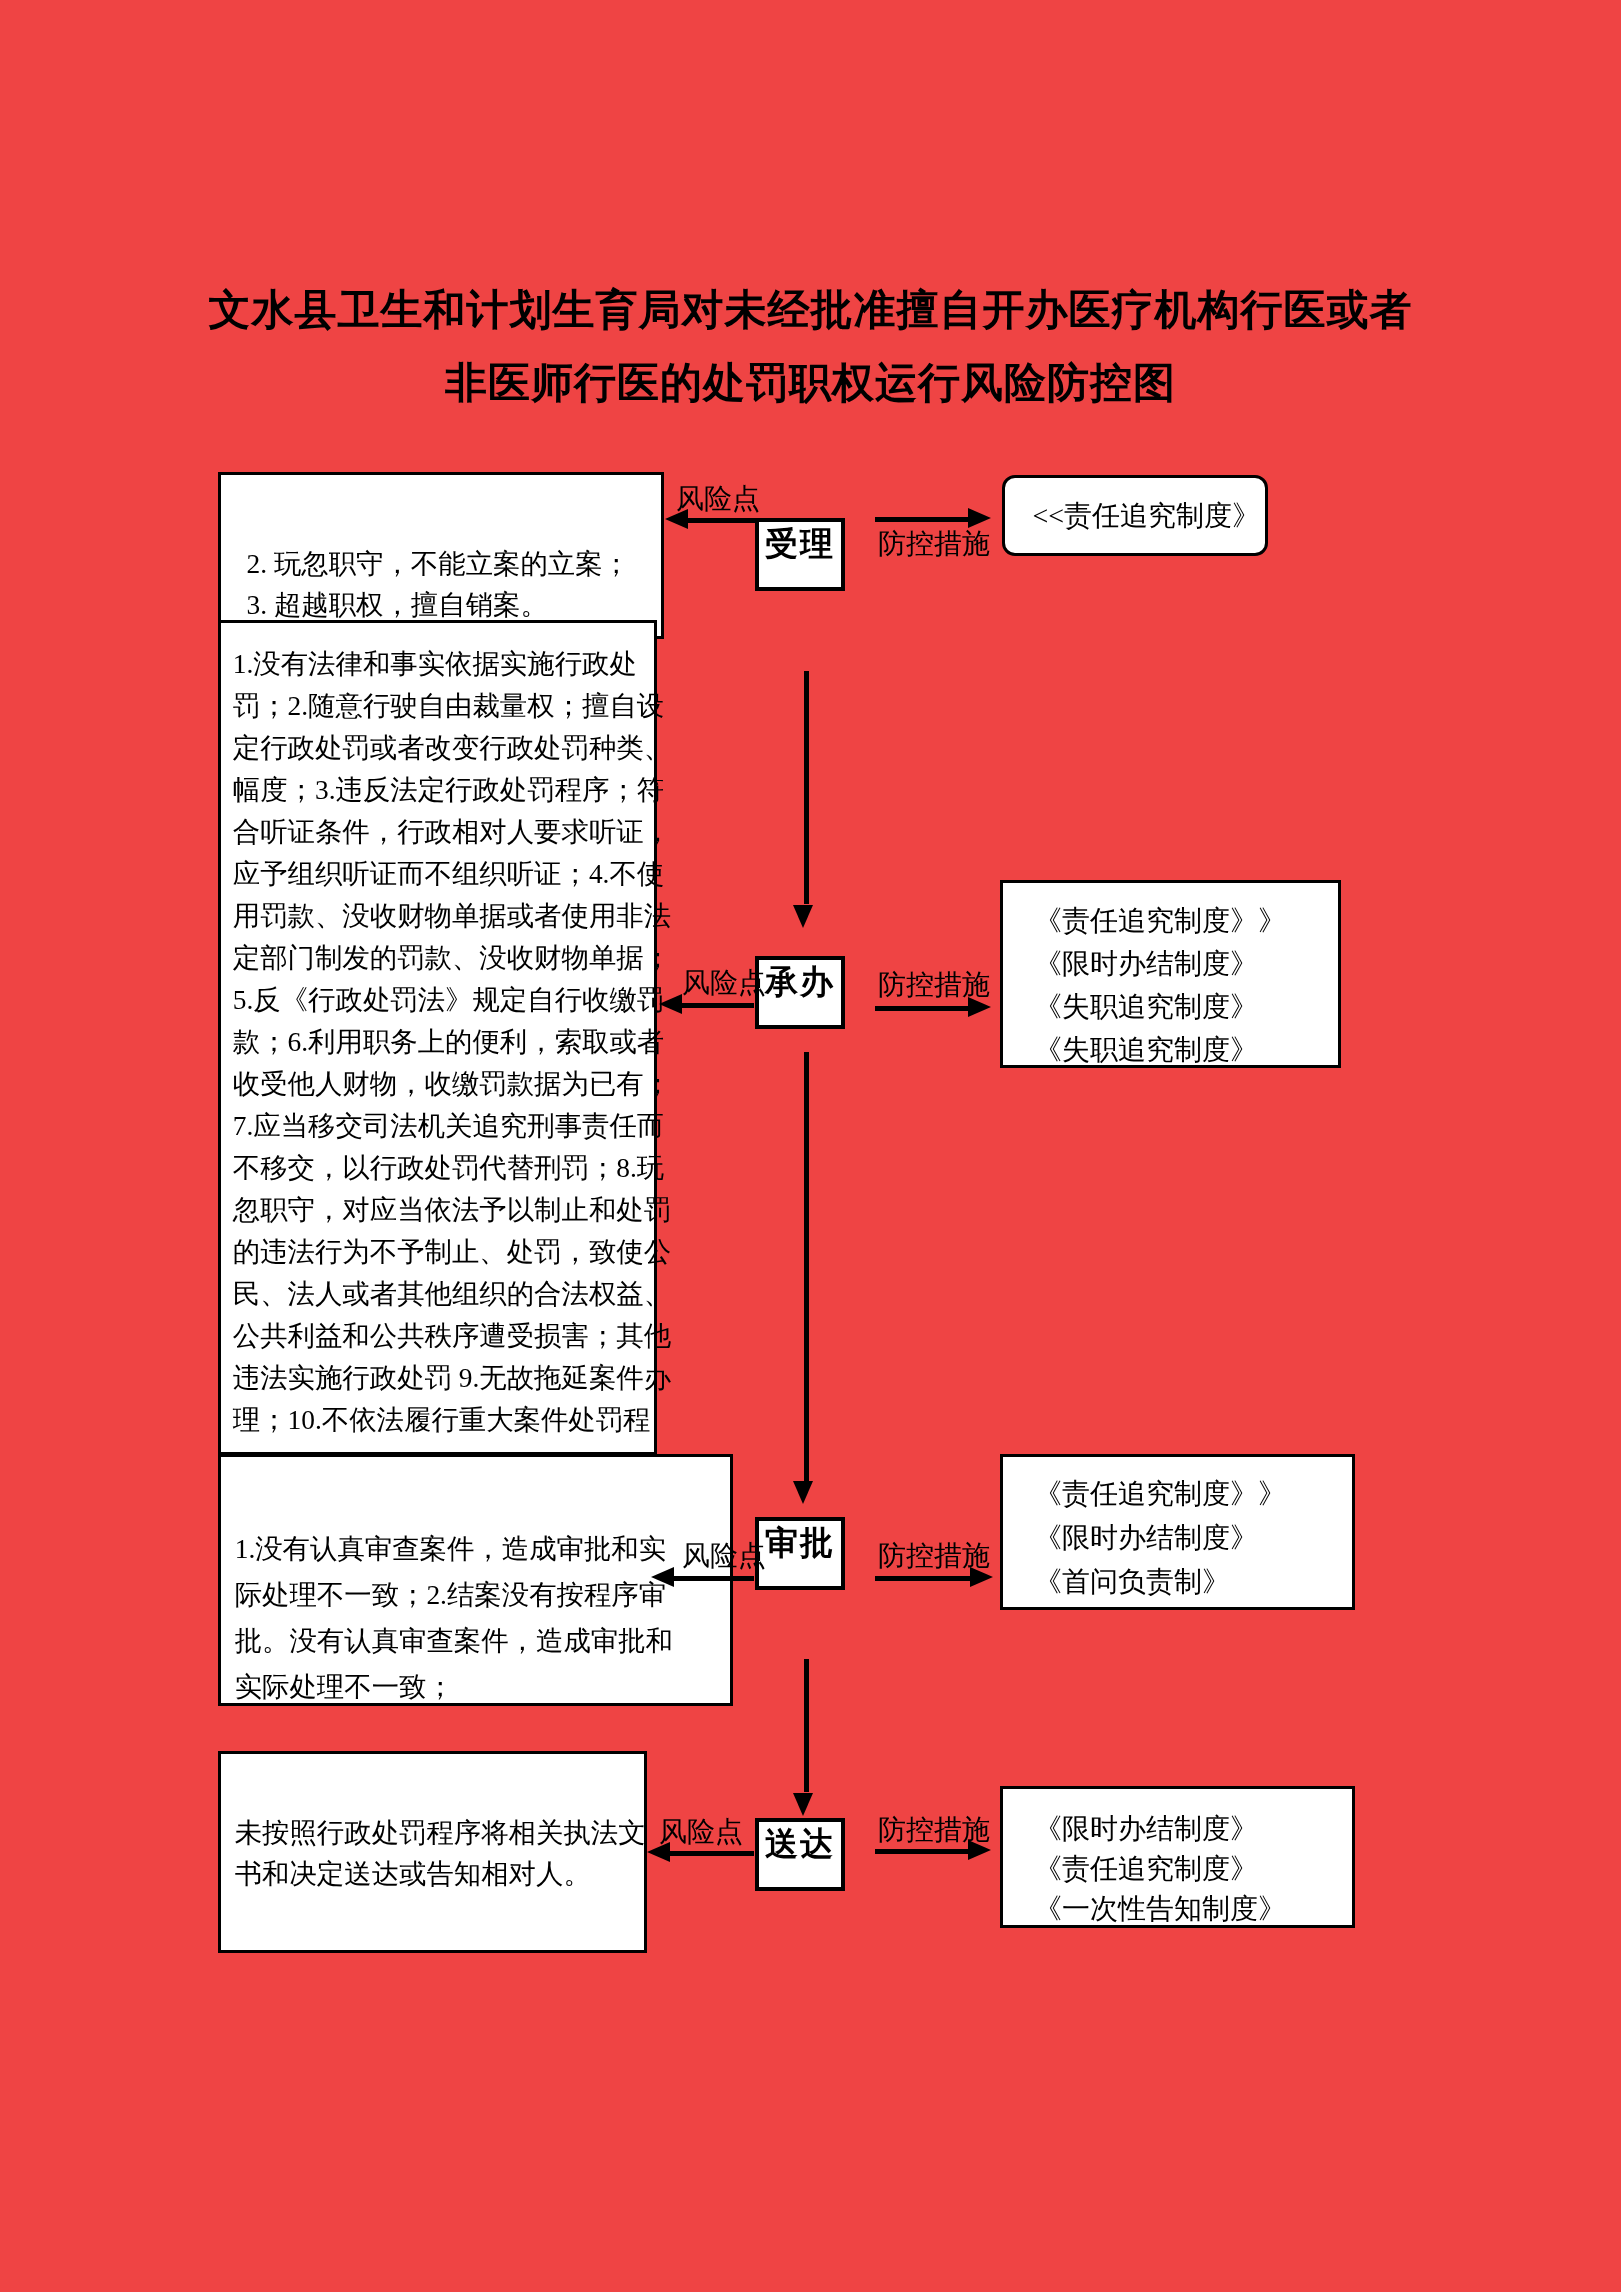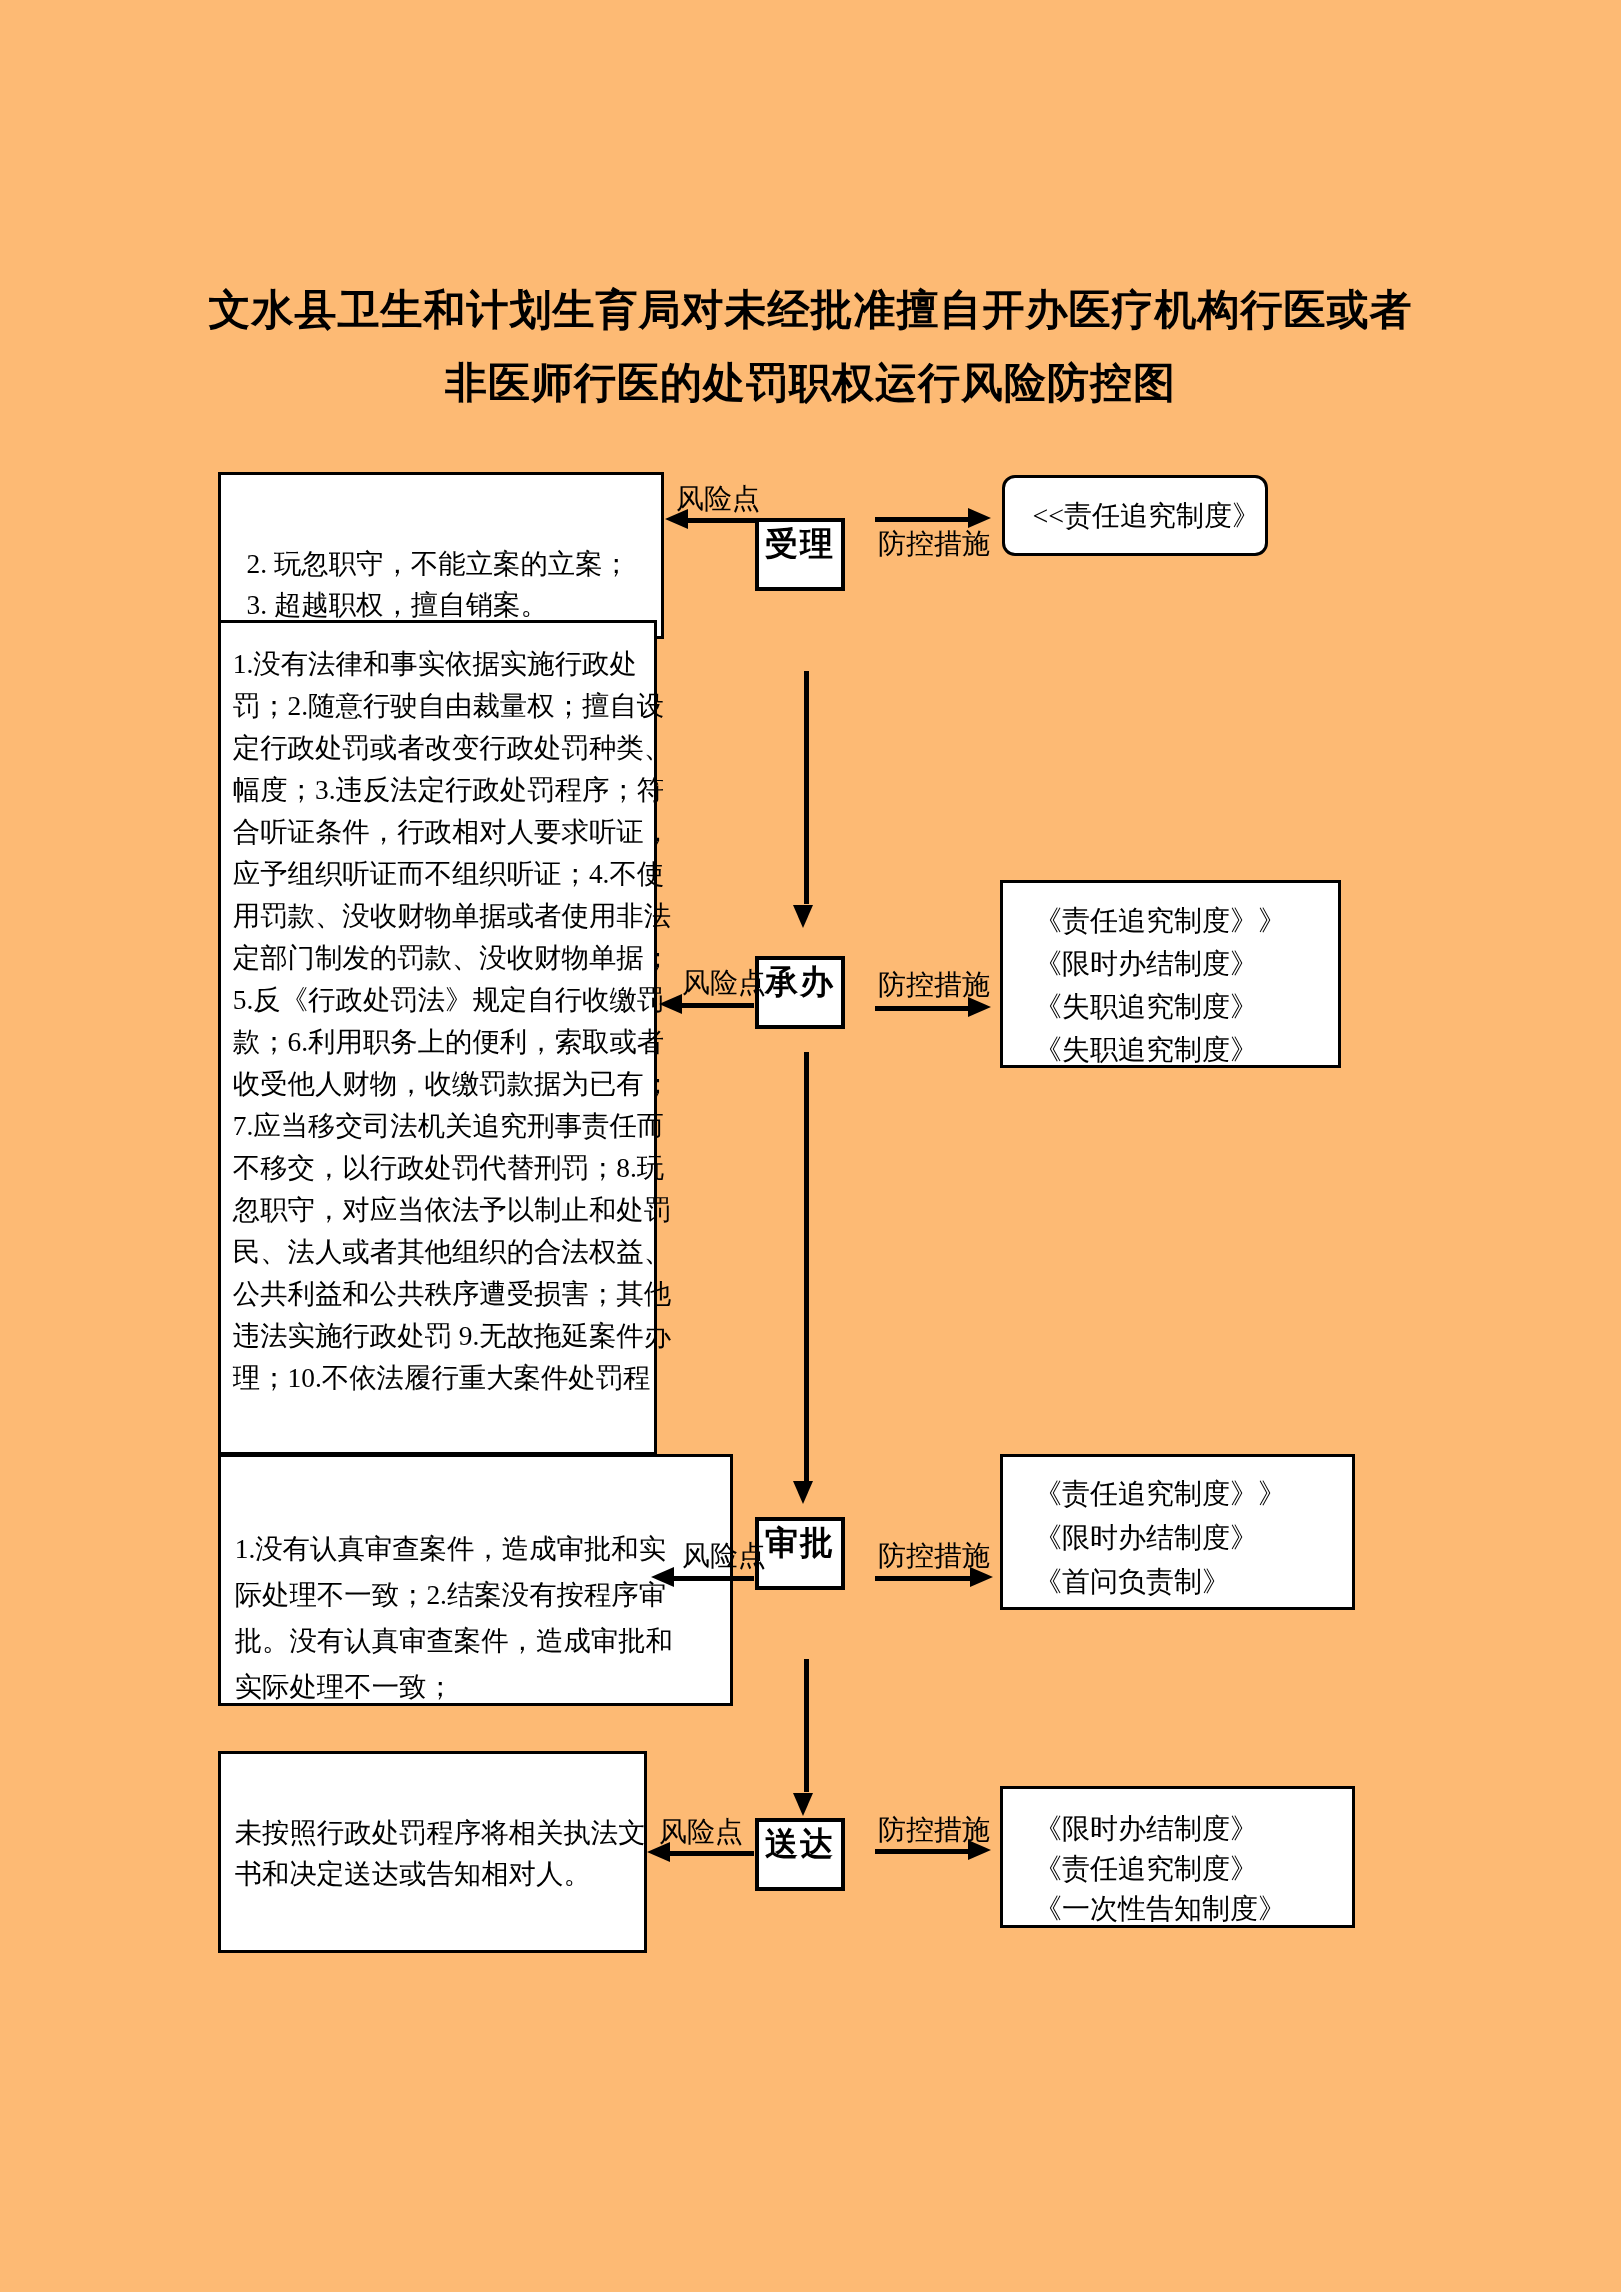--- a/index.html
+++ b/index.html
@@ -1,20 +1,20 @@
 <!DOCTYPE html>
 <html><head>
 <meta charset="utf-8">
 <style>
   html,body{margin:0;padding:0;background:#888;}
   .page{
     position:relative;
     width:1621px;height:2293px;
     margin:0 auto;
-    background:#fdba74;
+    background:#ef4444;
     font-family:"Liberation Serif","DejaVu Serif",serif;
     color:#000;
     overflow:hidden;
   }
   .title{
     position:absolute;left:0;width:1621px;
     text-align:center;
     font-family:"Liberation Sans","DejaVu Sans",sans-serif;
     font-weight:bold;
     font-size:42px;
@@ -90,20 +90,21 @@
       <div class="tline">合听证条件，行政相对人要求听证，</div>
       <div class="tline">应予组织听证而不组织听证；4.不使</div>
       <div class="tline">用罚款、没收财物单据或者使用非法</div>
       <div class="tline">定部门制发的罚款、没收财物单据；</div>
       <div class="tline">5.反《行政处罚法》规定自行收缴罚</div>
       <div class="tline">款；6.利用职务上的便利，索取或者</div>
       <div class="tline">收受他人财物，收缴罚款据为已有；</div>
       <div class="tline">7.应当移交司法机关追究刑事责任而</div>
       <div class="tline">不移交，以行政处罚代替刑罚；8.玩</div>
       <div class="tline">忽职守，对应当依法予以制止和处罚</div>
+      <div class="tline">的违法行为不予制止、处罚，致使公</div>
       <div class="tline">民、法人或者其他组织的合法权益、</div>
       <div class="tline">公共利益和公共秩序遭受损害；其他</div>
       <div class="tline">违法实施行政处罚 9.无故拖延案件办</div>
       <div class="tline">理；10.不依法履行重大案件处罚程</div>
     </div>
   <div class="pbox" style="left:755px;top:956px;">
     <span>承办</span>
   </div>
   <div class="lbl" style="left:682px;top:964px;">风险点</div>
   <div class="lbl" style="left:878px;top:966px;">防控措施</div>

